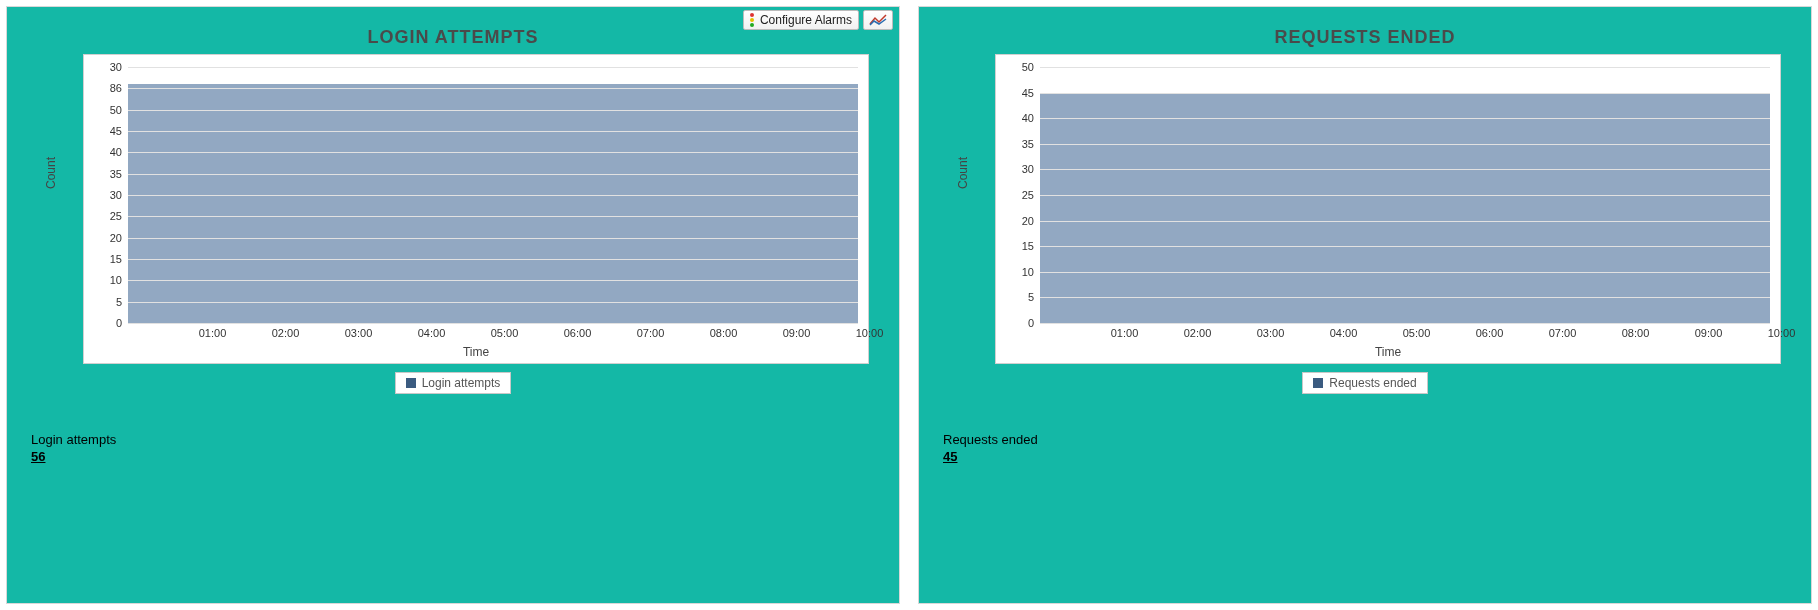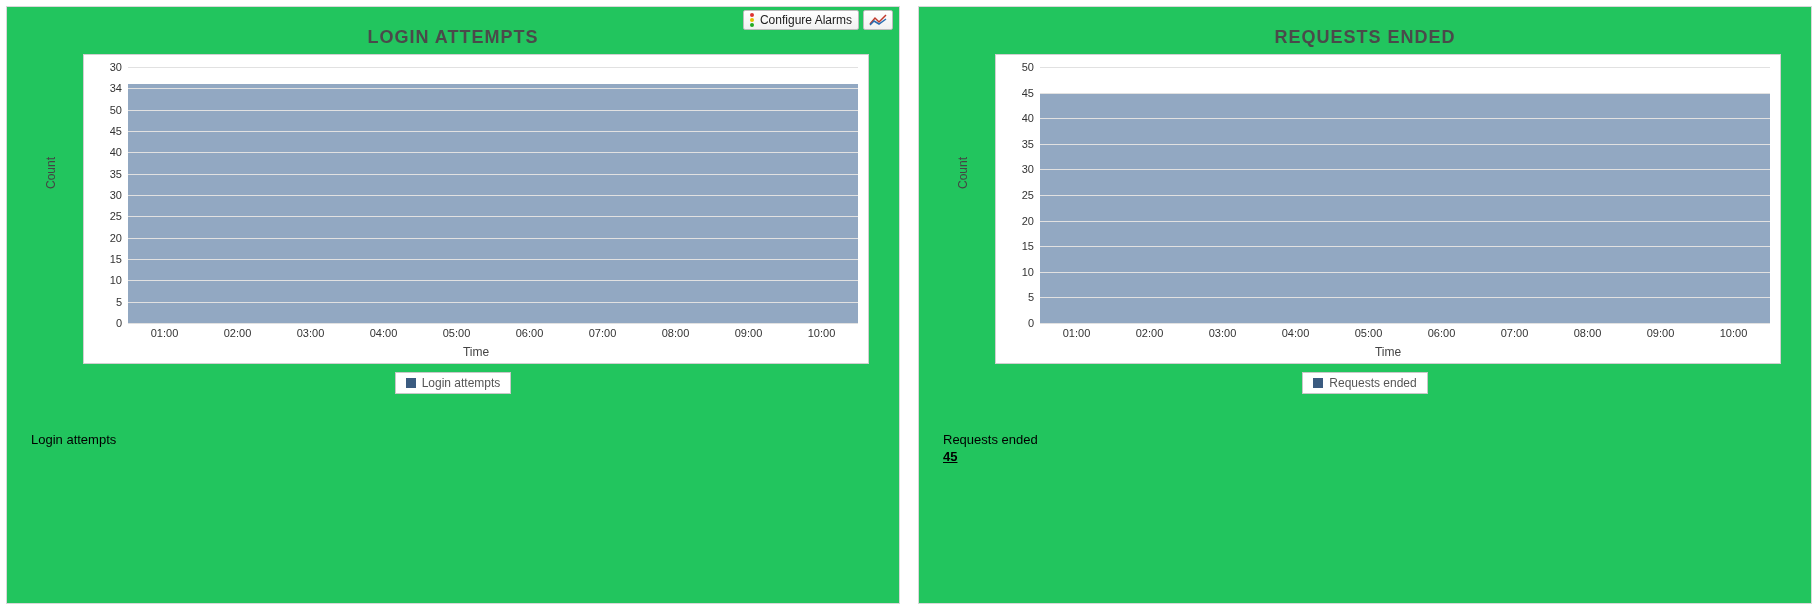--- a/index.html
+++ b/index.html
@@ -10,21 +10,21 @@
     background: #fff;
     width: 1818px;
     height: 610px;
     display: flex;
     gap: 18px;
     padding: 6px;
   }
   .panel {
     flex: 1;
     border: 1px solid #d8d8d8;
-    background: #22c55e;
+    background: #14b8a6;
     position: relative;
     padding: 20px 24px 18px 24px;
   }
   .toolbar {
     position: absolute;
     top: 3px;
     right: 6px;
     display: flex;
     gap: 4px;
   }
@@ -96,20 +96,21 @@
     left: 44px; right: 10px;
     bottom: 22px;
     height: 14px;
   }
   .x-tick {
     position: absolute;
     font-size: 11px;
     color: #333;
     transform: translateX(-50%);
     white-space: nowrap;
+    margin-left: 48px;
   }
   .x-axis-label {
     position: absolute;
     bottom: 4px;
     left: 0; right: 0;
     text-align: center;
     font-size: 12px;
     color: #444;
   }
   .y-axis-label {
@@ -194,21 +195,21 @@
         <div class="y-tick" style="top: 91.6667%;">5</div>
         <div class="y-tick" style="top: 83.3333%;">10</div>
         <div class="y-tick" style="top: 75%;">15</div>
         <div class="y-tick" style="top: 66.6667%;">20</div>
         <div class="y-tick" style="top: 58.3333%;">25</div>
         <div class="y-tick" style="top: 50%;">30</div>
         <div class="y-tick" style="top: 41.6667%;">35</div>
         <div class="y-tick" style="top: 33.3333%;">40</div>
         <div class="y-tick" style="top: 25%;">45</div>
         <div class="y-tick" style="top: 16.6667%;">50</div>
-        <div class="y-tick" style="top: 8.33333%;">34</div>
+        <div class="y-tick" style="top: 8.33333%;">86</div>
         <div class="y-tick" style="top: 0%;">30</div>
       </div>
     <div class="plot-area">
       <div class="fill-rect" style="height: 93.3333%;"></div>
     <div class="grid-line" style="top: 100%;"></div>
         <div class="grid-line" style="top: 91.6667%;"></div>
         <div class="grid-line" style="top: 83.3333%;"></div>
         <div class="grid-line" style="top: 75%;"></div>
         <div class="grid-line" style="top: 66.6667%;"></div>
         <div class="grid-line" style="top: 58.3333%;"></div>
@@ -235,20 +236,21 @@
     <div class="x-axis-label">Time</div>
   </div>
   <div class="legend-wrap">
     <div class="legend">
       <span class="legend-swatch"></span>
       <span>Login attempts</span>
     </div>
   </div>
   <div class="summary">
     <div>Login attempts</div>
+    <div class="summary-value">56</div>
   </div>
 </div>
 
 <div class="panel">
   <div class="chart-title">REQUESTS ENDED</div>
   <div class="chart-frame">
     <div class="y-axis-label">Count</div>
     <div class="y-ticks">
         <div class="y-tick" style="top: 100%;">0</div>
         <div class="y-tick" style="top: 90%;">5</div>

